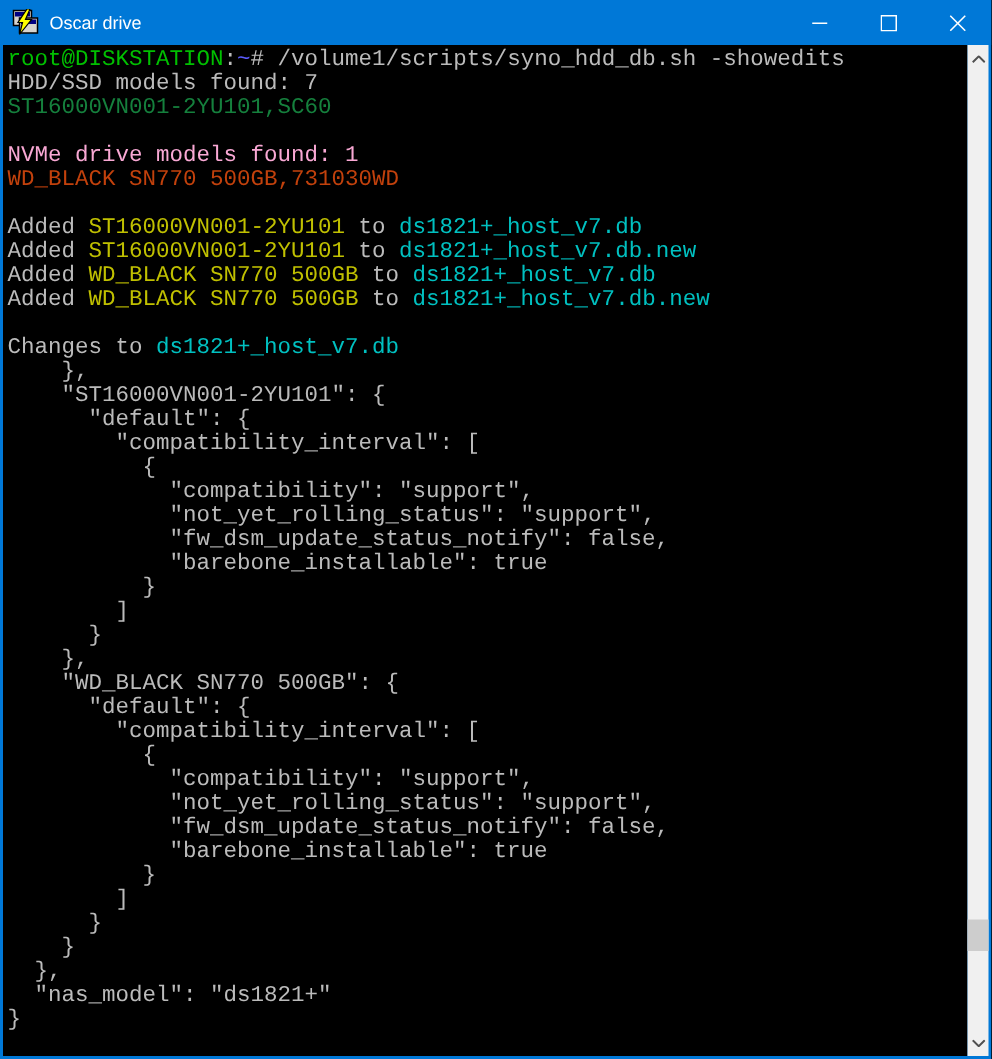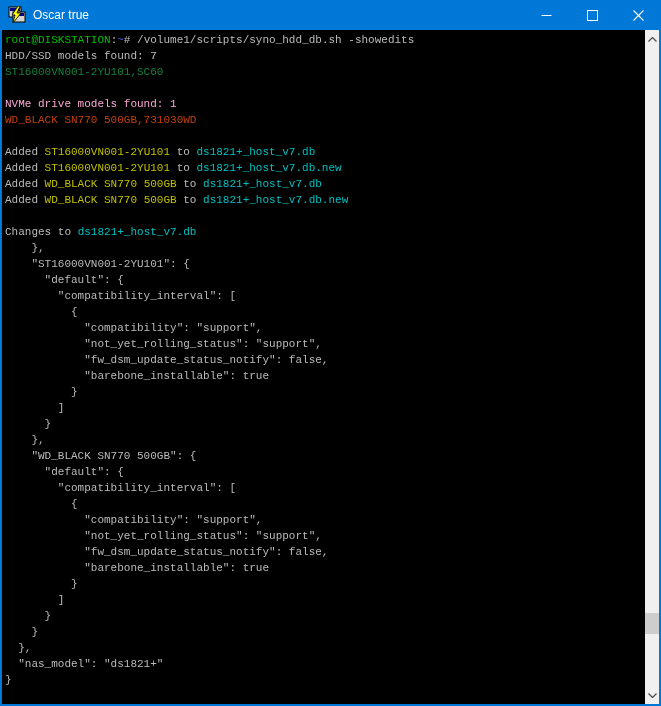--- a/index.html
+++ b/index.html
@@ -22,21 +22,21 @@
     width:46px; height:30px; display:flex; align-items:center; justify-content:center;
     background:transparent; border:none; cursor:default;
   }
   .term {
     position:absolute; left:2px; top:30px; width:643px; height:674px;
     background:#000000; overflow:hidden;
     padding:2px 0 0 3px;
   }
   .t-line {
     font-family:"Liberation Mono","DejaVu Sans Mono",monospace;
-    font-size:11px; line-height:16px; white-space:pre; color:#BBBBBB;
+    font-size:15px; line-height:16px; white-space:pre; color:#BBBBBB;
   }
   .scrollbar {
     position:absolute; right:2px; top:30px; width:14px; height:674px;
     background:#F0F0F0;
   }
   .sb-btn {
     position:absolute; left:0; width:14px; height:16px;
     display:flex; align-items:center; justify-content:center;
   }
   .sb-up { top:1px; }
@@ -55,21 +55,21 @@
     <svg class="app-icon" viewBox="0 0 18 18">
 
       <rect x="1" y="1" width="12" height="10" fill="#D6D3CE" stroke="#000000" stroke-width="1"></rect>
       <rect x="2" y="2" width="10" height="3" fill="#000082"></rect>
 
       <rect x="5" y="6" width="12" height="10" fill="#D6D3CE" stroke="#000000" stroke-width="1"></rect>
       <rect x="6" y="7" width="10" height="3" fill="#000082"></rect>
 
       <path d="M10 0 L4 9 L7 9 L5 17 L13 7 L9 7 L12 0 Z" fill="#FFFF00" stroke="#000000" stroke-width="0.8"></path>
     </svg>
-    <div class="title-text">Oscar true</div>
+    <div class="title-text">Oscar drive</div>
     <div class="controls">
       <button class="ctrl-btn">
         <svg width="11" height="11" viewBox="0 0 11 11">
             <line x1="0.5" y1="5.5" x2="10.5" y2="5.5" stroke="#FFFFFF" stroke-width="1"></line>
           </svg>
       </button>
       <button class="ctrl-btn">
         <svg width="11" height="11" viewBox="0 0 11 11">
             <rect x="0.5" y="0.5" width="10" height="10" fill="none" stroke="#FFFFFF" stroke-width="1"></rect>
           </svg>

